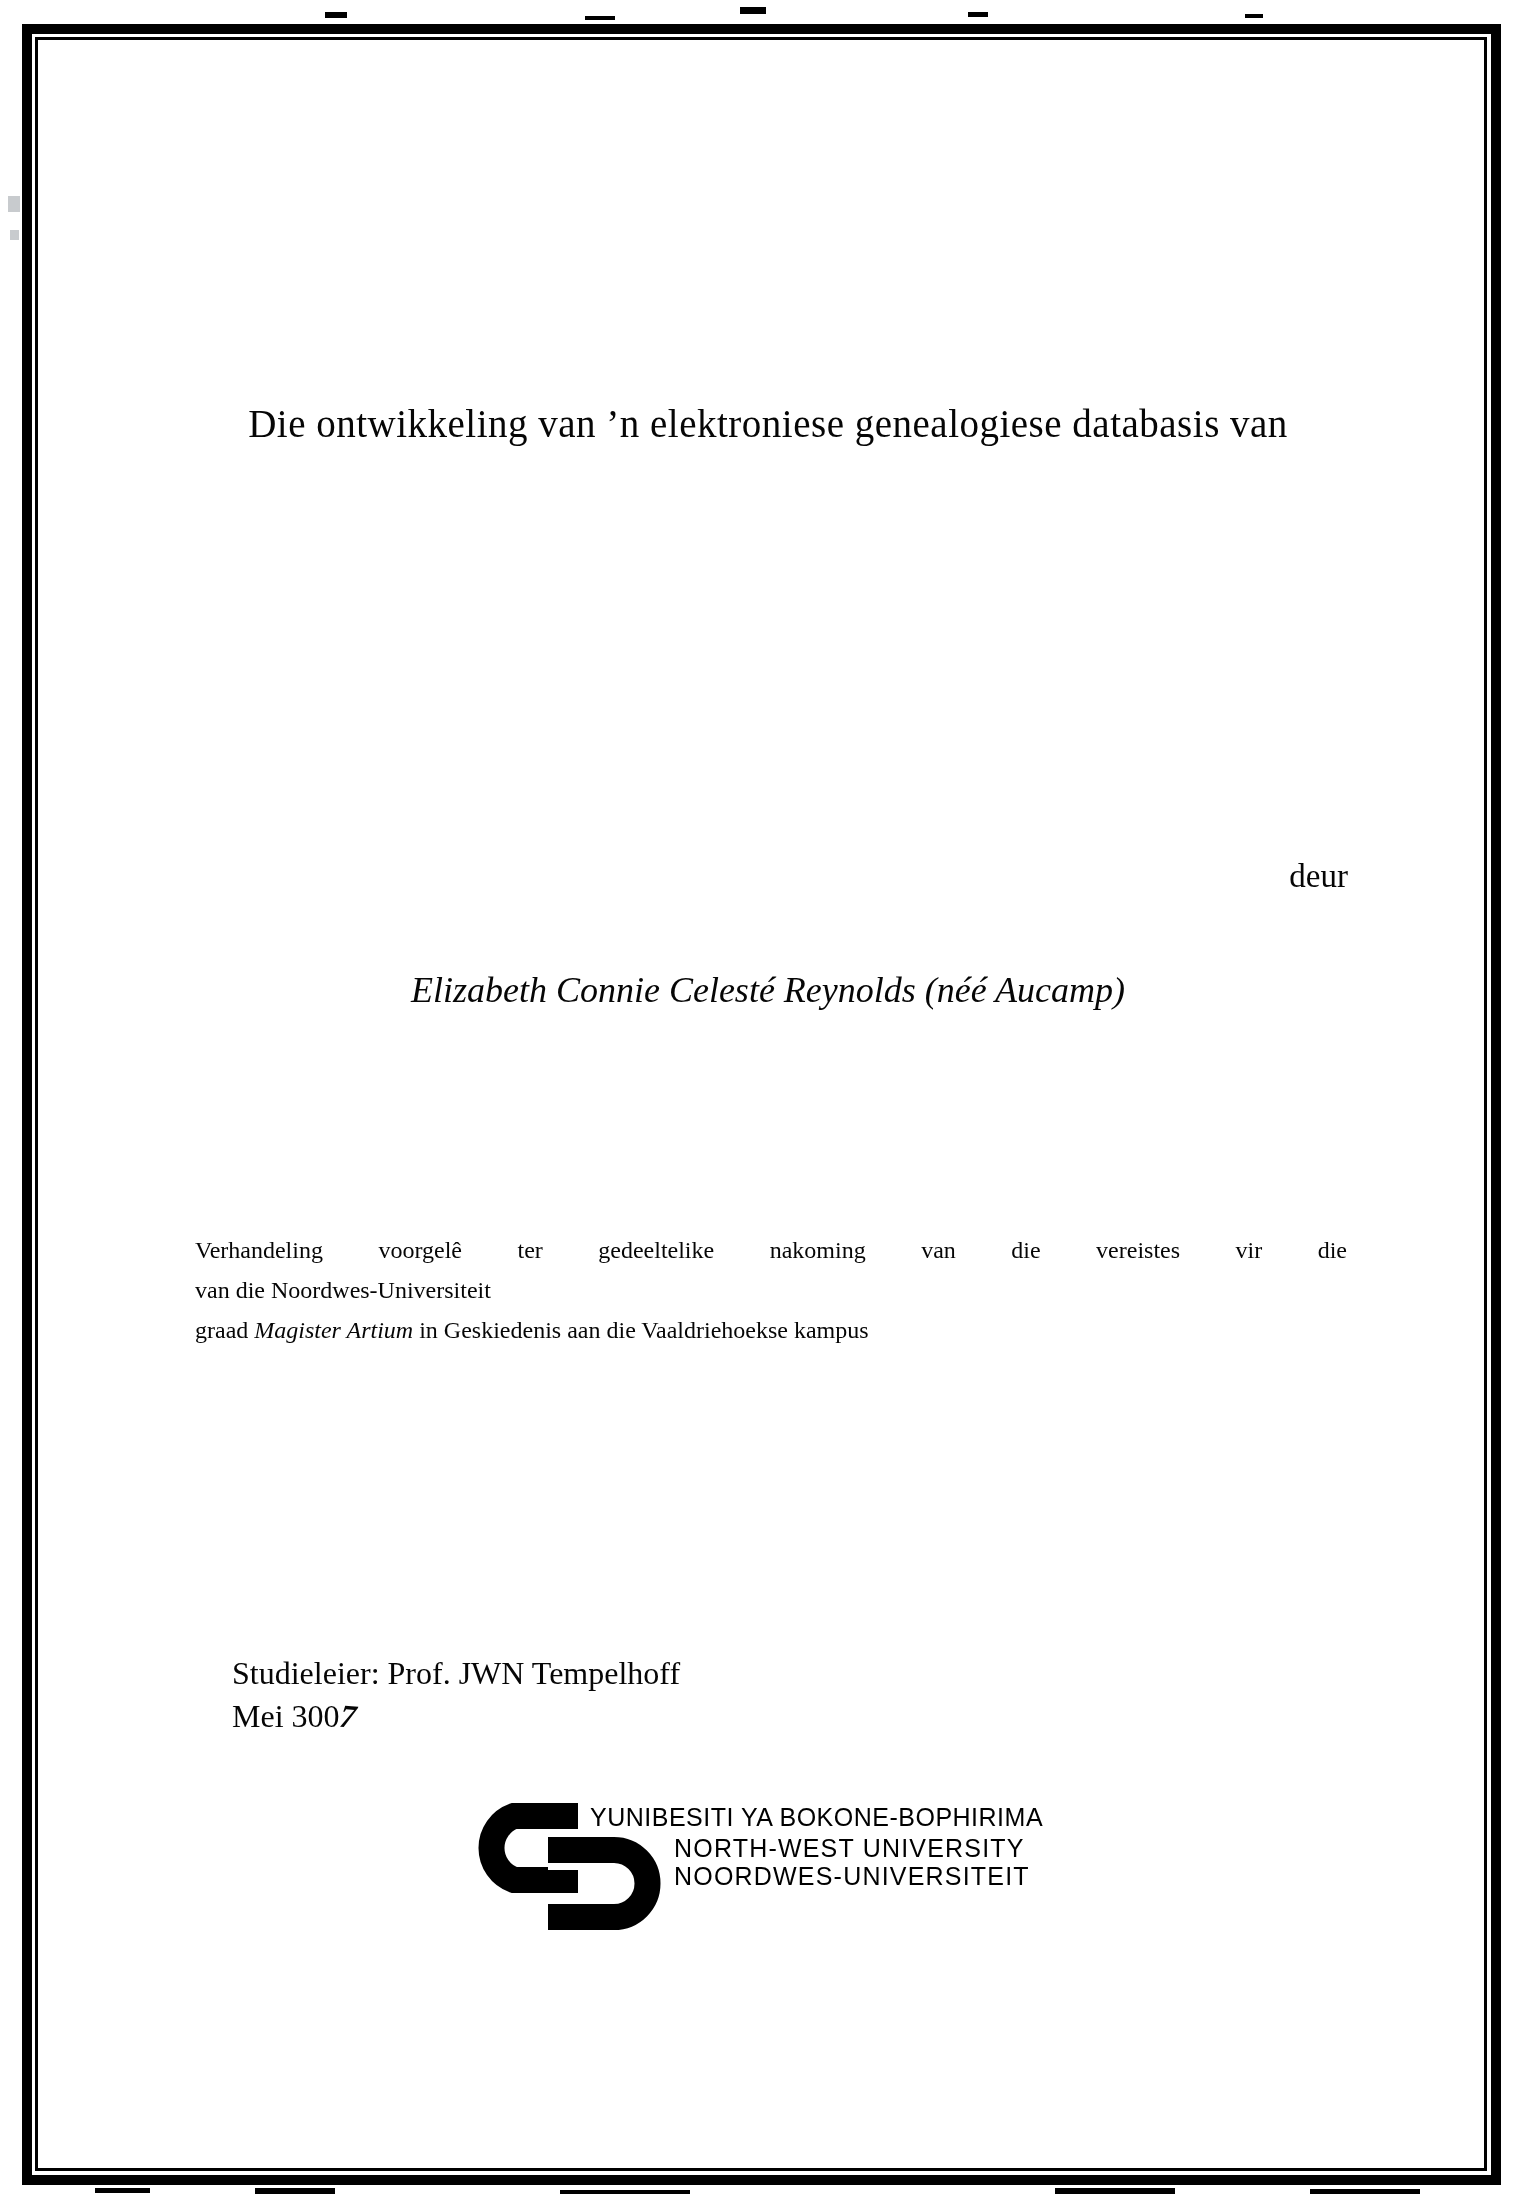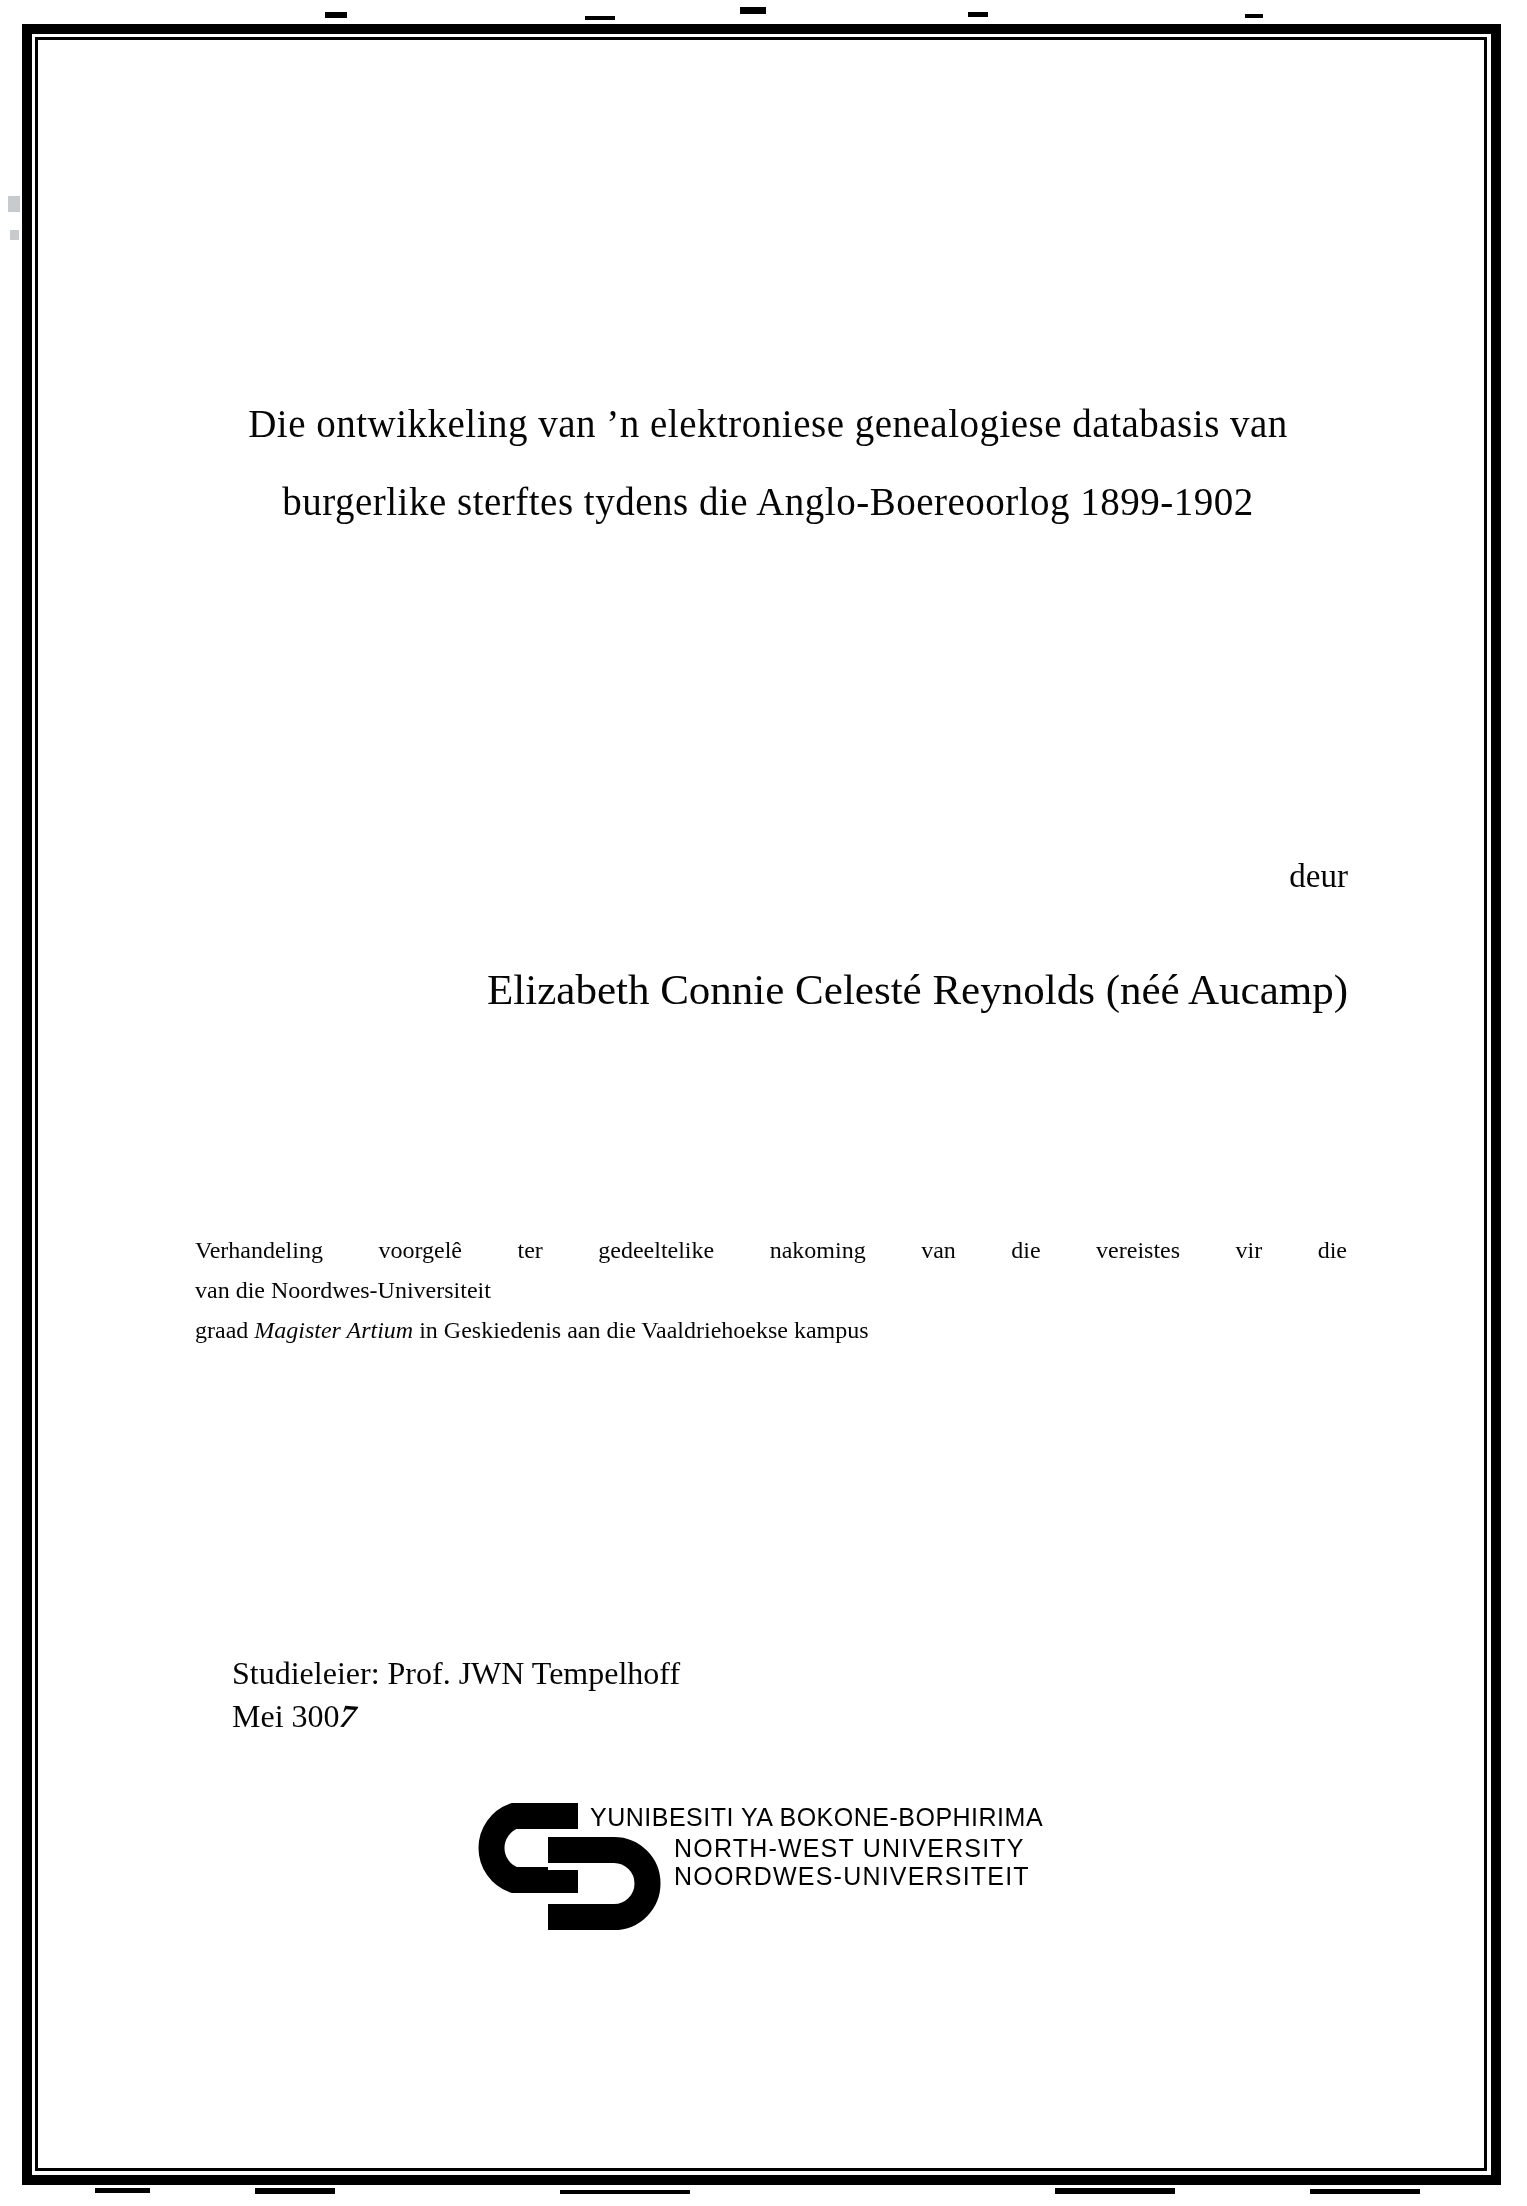--- a/index.html
+++ b/index.html
@@ -33,22 +33,23 @@
     position: absolute; left: 188px; top: 385px; width: 1160px;
     font-size: 39px; line-height: 78px; text-align: center;
     letter-spacing: 0.5px; white-space: nowrap;
   }
   .byline {
     position: absolute; left: 188px; top: 810px; width: 1160px;
     font-size: 33px; line-height: 44px; text-align: right; margin-top: 44px;
   }
   .author {
     position: absolute; left: 188px; top: 964px; width: 1160px;
-    font-size: 43px; line-height: 52px; text-align: right;
+    font-size: 36px; line-height: 52px; text-align: center;
     white-space: nowrap;
+    font-style: italic;
   }
   .statement {
     position: absolute; left: 195px; top: 1230px; width: 1152px;
     font-size: 24px; line-height: 40px;
   }
   .statement .just { text-align: justify; text-align-last: justify; }
   .supervisor {
     position: absolute; left: 195px; top: 1652px; width: 1000px;
     font-size: 32px; line-height: 43px; margin-left: 37px;
   }
@@ -84,21 +85,20 @@
   <div class="speck" style="left:95px; top:2188px; width:55px; height:5px;"></div>
   <div class="speck" style="left:255px; top:2188px; width:80px; height:6px;"></div>
   <div class="speck" style="left:560px; top:2190px; width:130px; height:4px;"></div>
   <div class="speck" style="left:1055px; top:2188px; width:120px; height:6px;"></div>
   <div class="speck" style="left:1310px; top:2189px; width:110px; height:5px;"></div>
   <div class="speck gray" style="left:8px; top:196px; width:12px; height:16px;"></div>
   <div class="speck gray" style="left:10px; top:230px; width:9px; height:10px;"></div>
 
   <div class="title">
     <div>Die ontwikkeling van ’n elektroniese genealogiese databasis van</div>
-    <div>burgerlike sterftes tydens die Anglo-Boereoorlog 1899-1902</div>
   </div>
 
   <div class="byline">deur</div>
 
   <div class="author">Elizabeth Connie Celesté Reynolds (néé Aucamp)</div>
 
   <div class="statement">
     <div class="just">Verhandeling voorgelê ter gedeeltelike nakoming van die vereistes vir die</div>
     <div>van die Noordwes-Universiteit</div>
     <div><span>graad </span><i>Magister Artium</i><span> in Geskiedenis aan die Vaaldriehoekse kampus</span></div>

